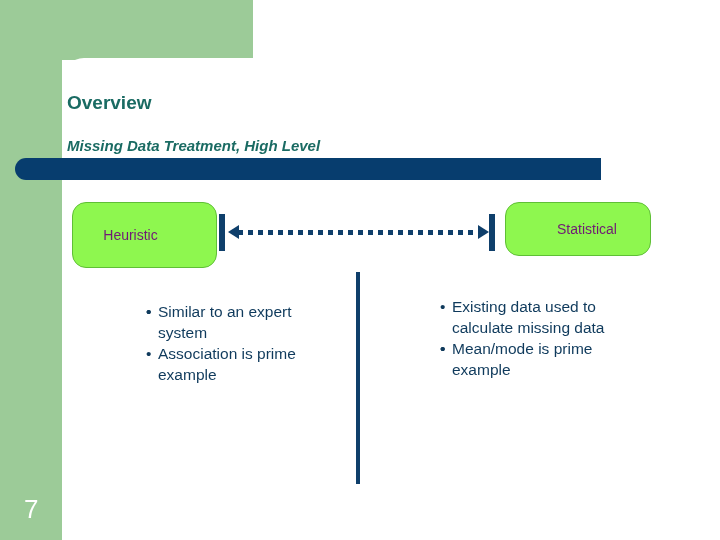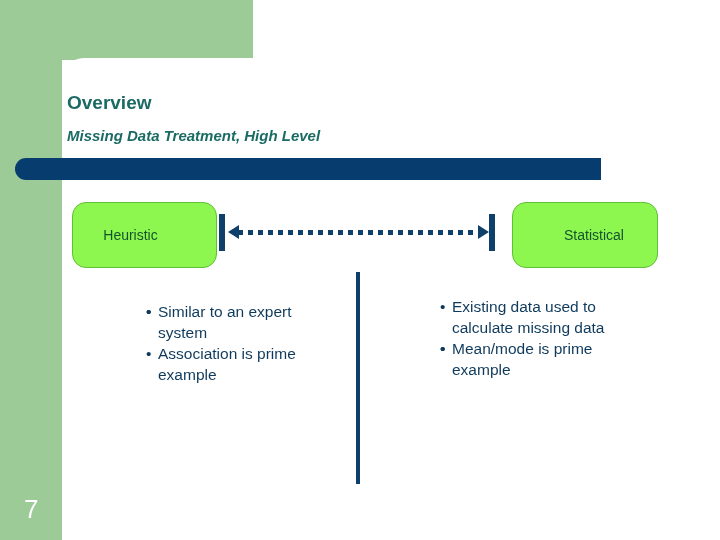--- a/index.html
+++ b/index.html
@@ -58,21 +58,21 @@
     font-weight: bold;
     line-height: 30px;
     letter-spacing: 0px;
   }
   .slide-subtitle {
     color: #1a6b63;
     font-size: 15px;
     font-weight: bold;
     font-style: italic;
     line-height: 19px;
-    margin-top: 8px;
+    margin-top: 18px;
   }
 
   
   .title-bar {
     position: absolute;
     left: 15px;
     top: 158px;
     width: 586px;
     height: 22px;
     background: #073d6e;
@@ -86,39 +86,38 @@
     background: #8ef74f;
     border: 1px solid #5fbf36;
     border-radius: 14px;
     display: flex;
     align-items: center;
     box-sizing: border-box;
   }
   .node-box .node-label {
     width: 100%;
     text-align: center;
-    color: #14532d;
+    color: #701a75;
     font-size: 14px;
     line-height: 18px;
   }
   #box-heuristic {
     left: 72px;
     top: 202px;
     width: 145px;
     height: 66px;
   }
   #box-heuristic .node-label {
     padding-right: 28px;
   }
   #box-statistical {
     left: 505px;
     top: 202px;
     width: 146px;
-    height: 66px;
-    margin-left: 7px;
+    height: 54px;
   }
   #box-statistical .node-label {
     padding-left: 18px;
   }
 
   
   .connector-cap {
     position: absolute;
     top: 214px;
     width: 6px;

